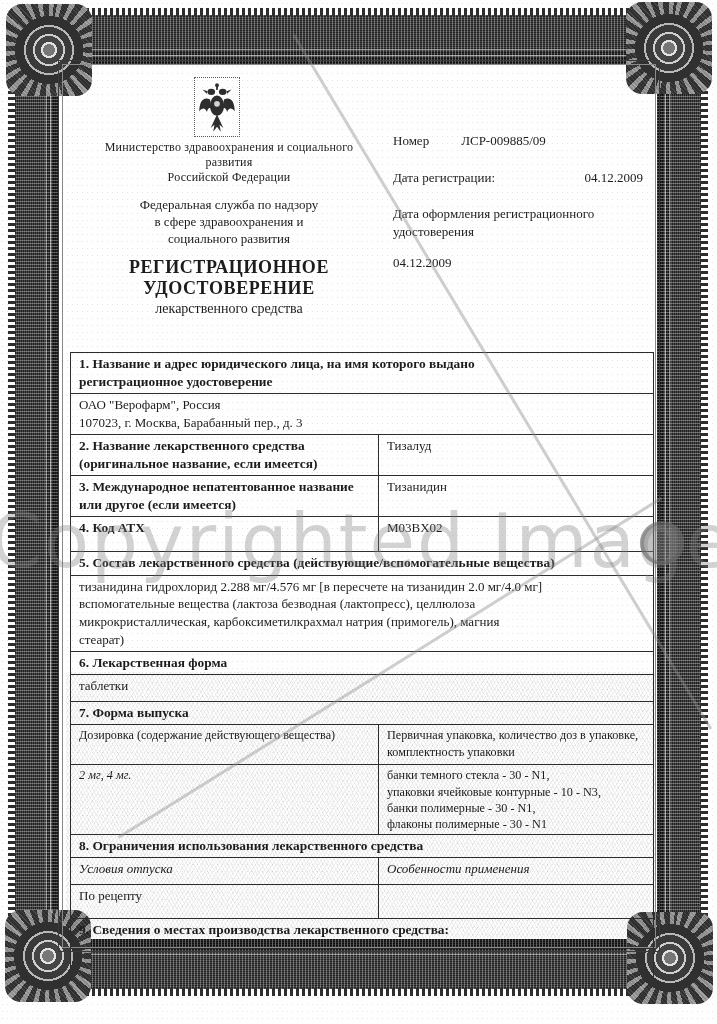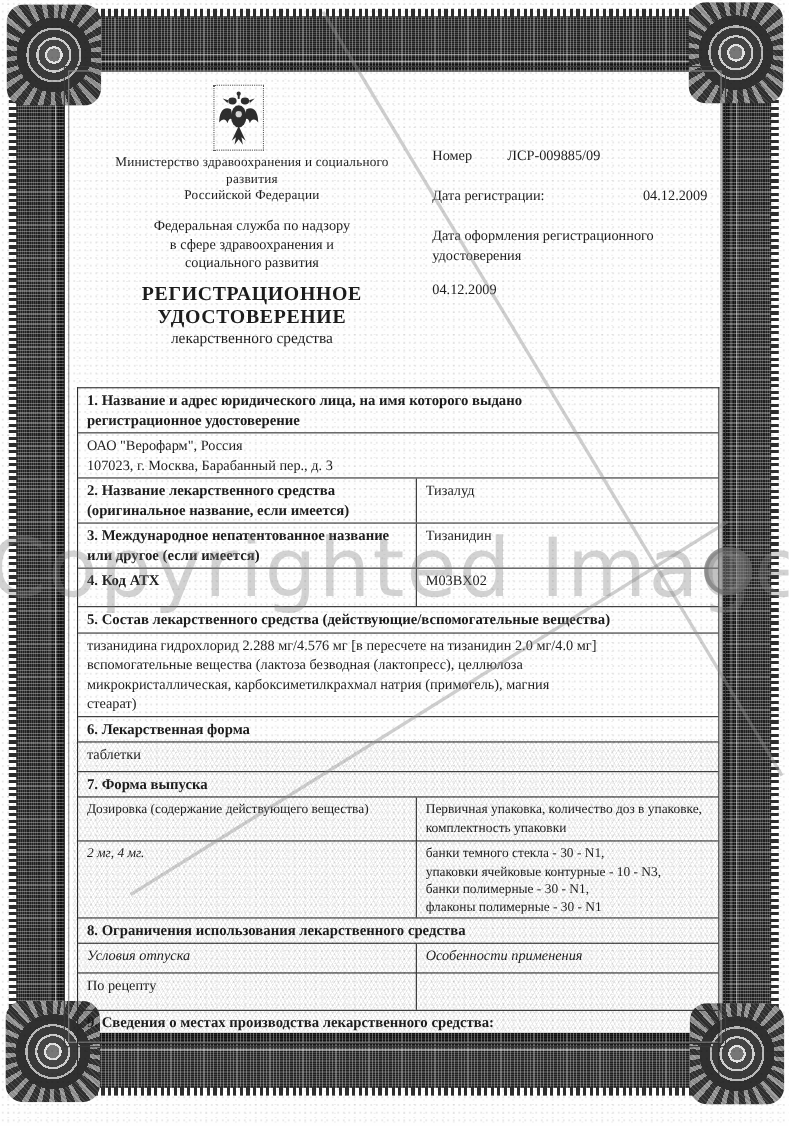--- a/index.html
+++ b/index.html
@@ -107,21 +107,21 @@
   .h-s1h{min-height:40px;}.h-s1b{min-height:36px;}
   .h-s2{min-height:38px;}.h-s3{min-height:37px;}.h-s4{min-height:35px;}
   .h-s5h{min-height:20px;}.h-s5b{min-height:72px;}
   .h-s6h{min-height:20px;}.h-s6b{min-height:27px;}
   .h-s7h{min-height:23px;}
   .r7a{min-height:40px;}.r7b{min-height:55px;}
   .h-s8h{min-height:23px;}
   .r8a{min-height:27px;}.r8b{min-height:33px;}
   .h-s9h{min-height:30px;}.h-s9b{min-height:30px;}
   
-  .wm{position:absolute;inset:0;z-index:4;pointer-events:none;}
+  .wm{position:absolute;inset:0;z-index:4;pointer-events:none;margin-top:24px;}
   .wm-text{
     position:absolute;left:-10px;top:474px;white-space:nowrap;
     font-family:"DejaVu Sans","Liberation Sans",sans-serif;
     font-size:74px;font-weight:400;letter-spacing:2px;color:rgba(125,125,125,.34);
   }
   .wm-line{position:absolute;height:3px;background:rgba(140,140,140,.42);transform-origin:0 0;}
   .wm-l1{left:295px;top:10px;width:810px;transform:rotate(59deg);}
   .wm-l2{left:118px;top:812px;width:640px;transform:rotate(-32deg);}
   .wm-circle{
     position:absolute;left:640px;top:497px;width:44px;height:44px;border-radius:50%;

